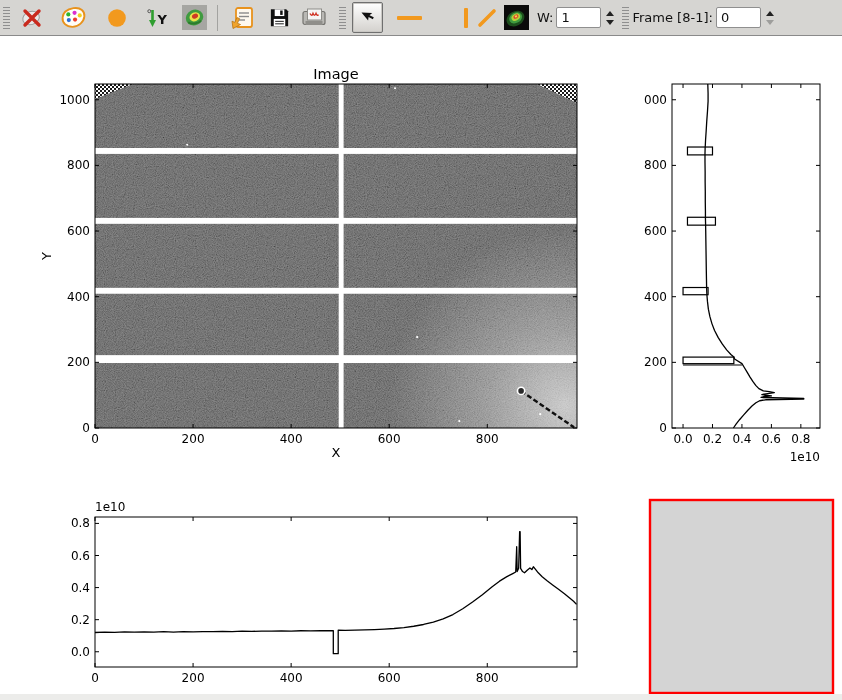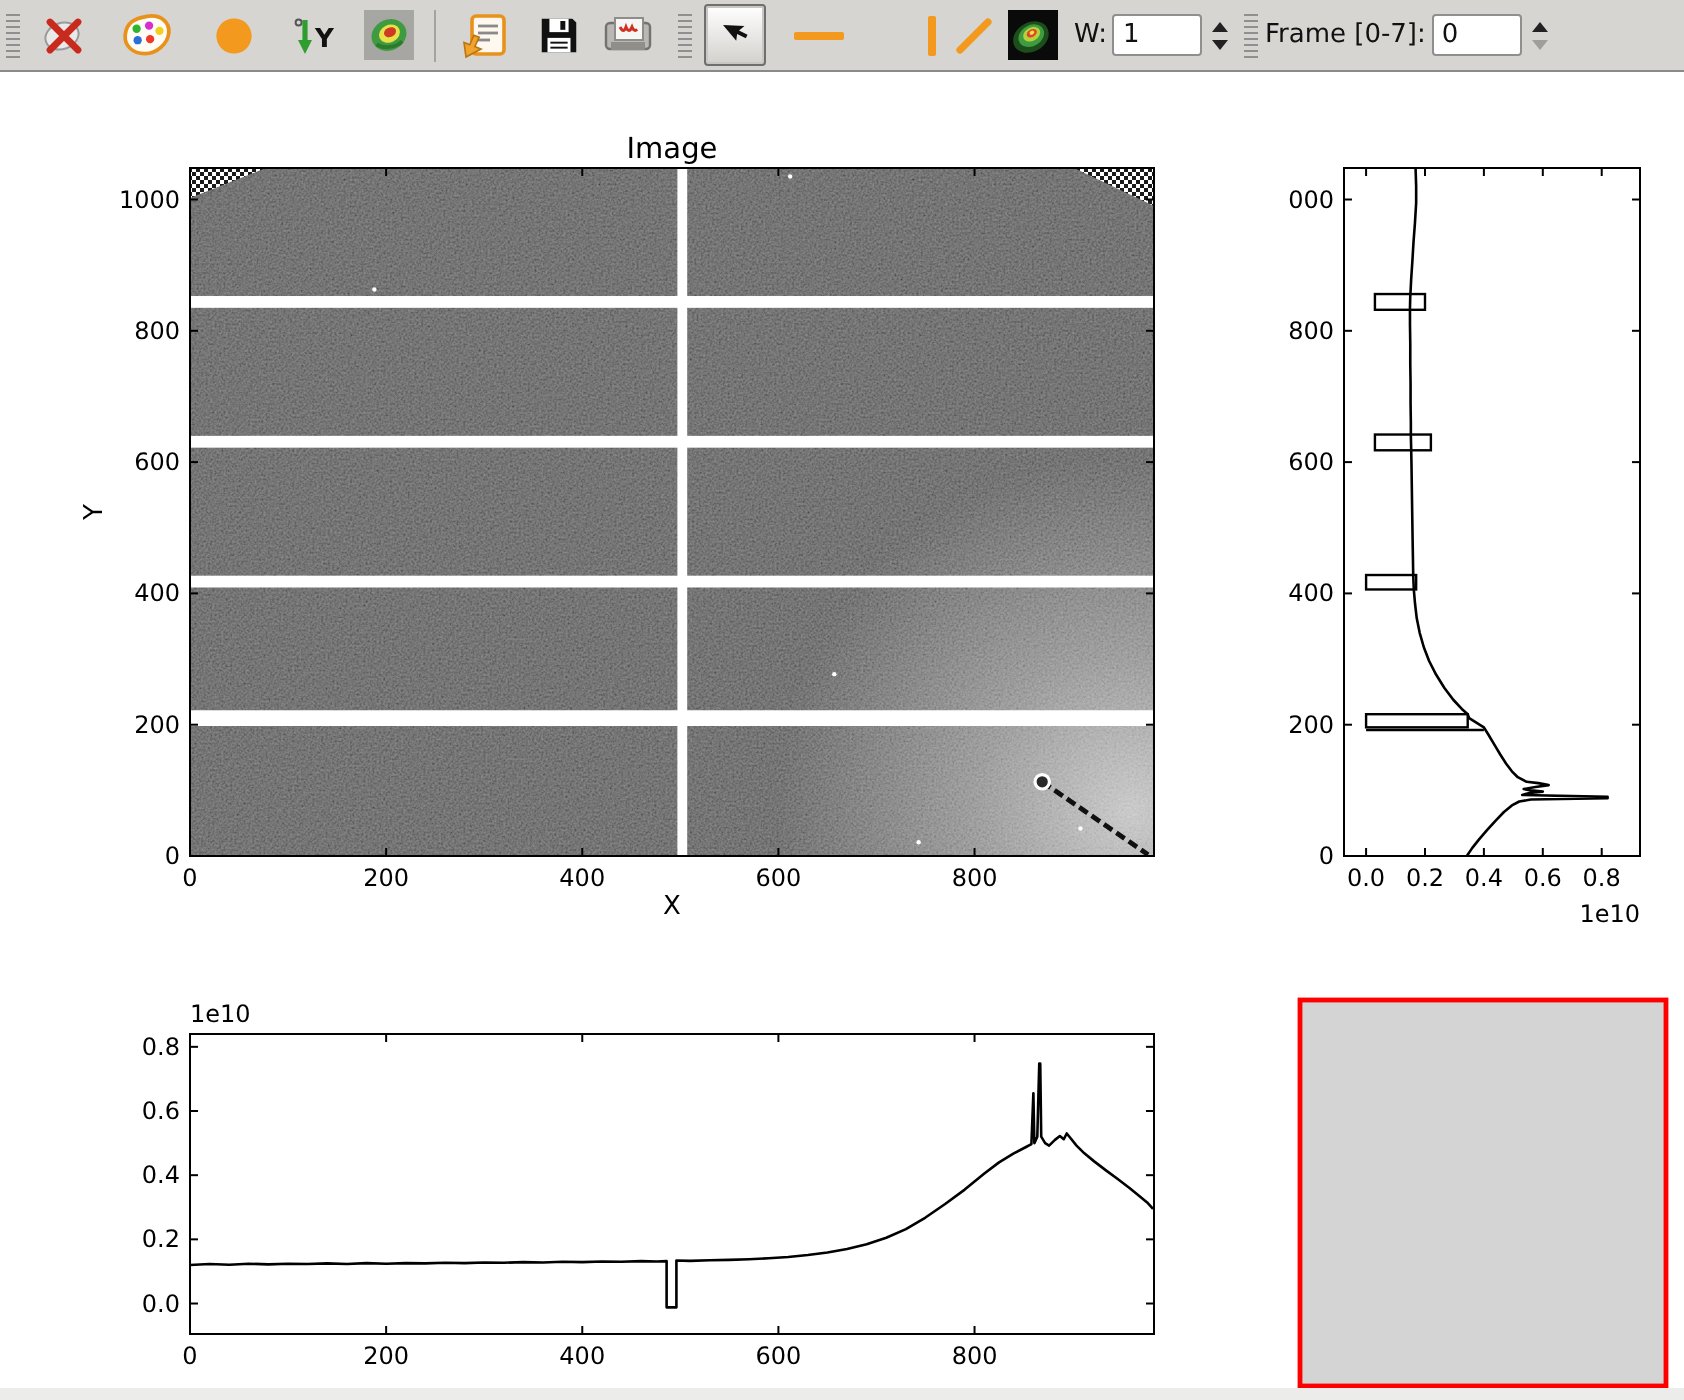--- a/index.html
+++ b/index.html
@@ -318,21 +318,21 @@
     <div class="spinbox m3">
       <span>1</span>
     </div>
     <div class="spin-arrows">
       <div class="sp-up"></div>
       <div class="sp-down"></div>
     </div>
 
     <div class="grip m8"></div>
 
-    <span class="spin-label m3">Frame [0-7]:</span>
+    <span class="spin-label m3">Frame [8-1]:</span>
     <div class="spinbox m3">
       <span>0</span>
     </div>
     <div class="spin-arrows">
       <div class="sp-up"></div>
       <div class="sp-down disabled"></div>
     </div>
 
   </div>
 

